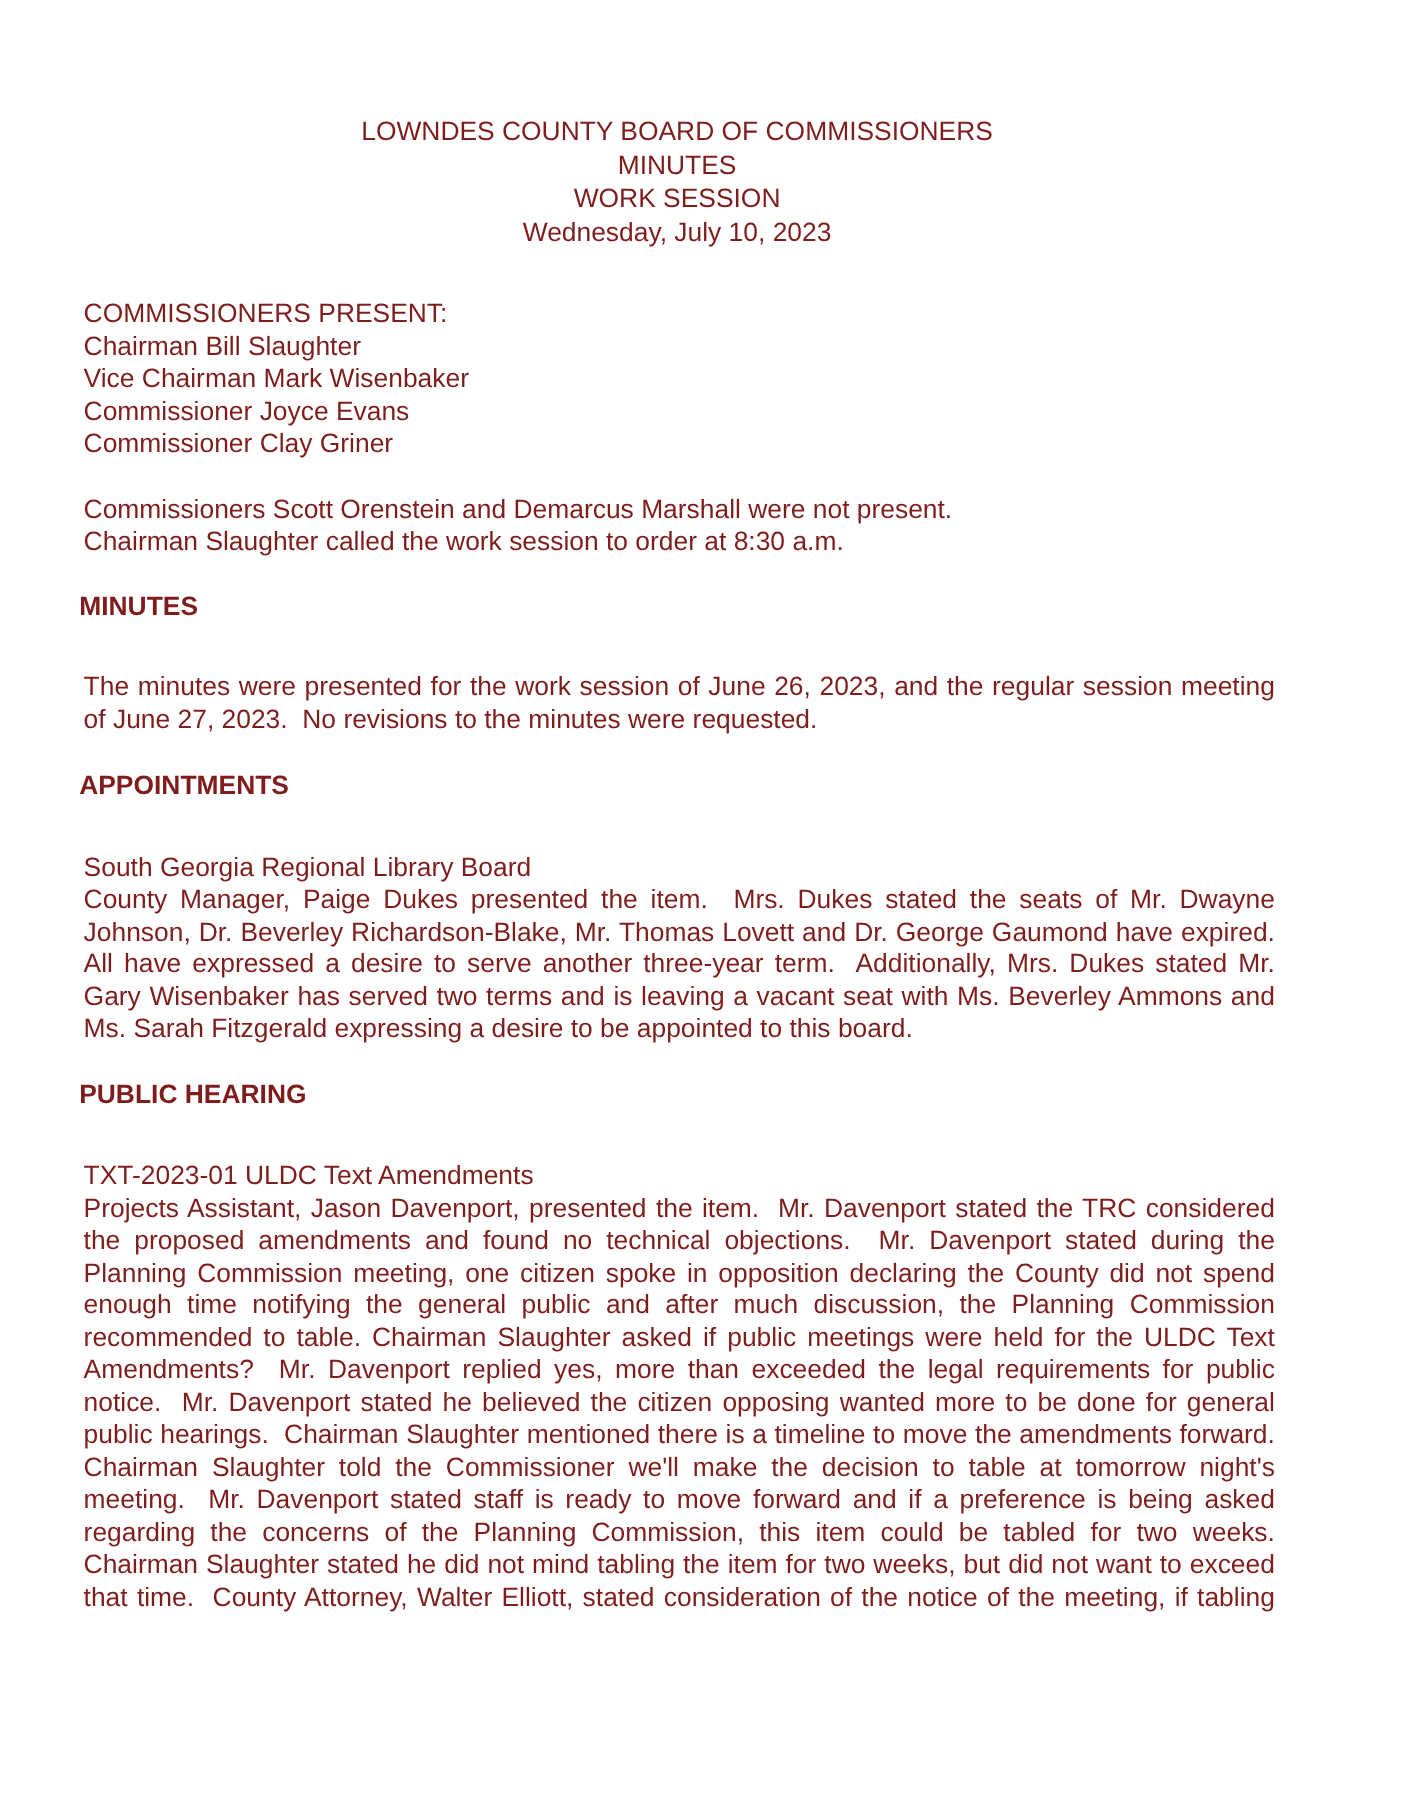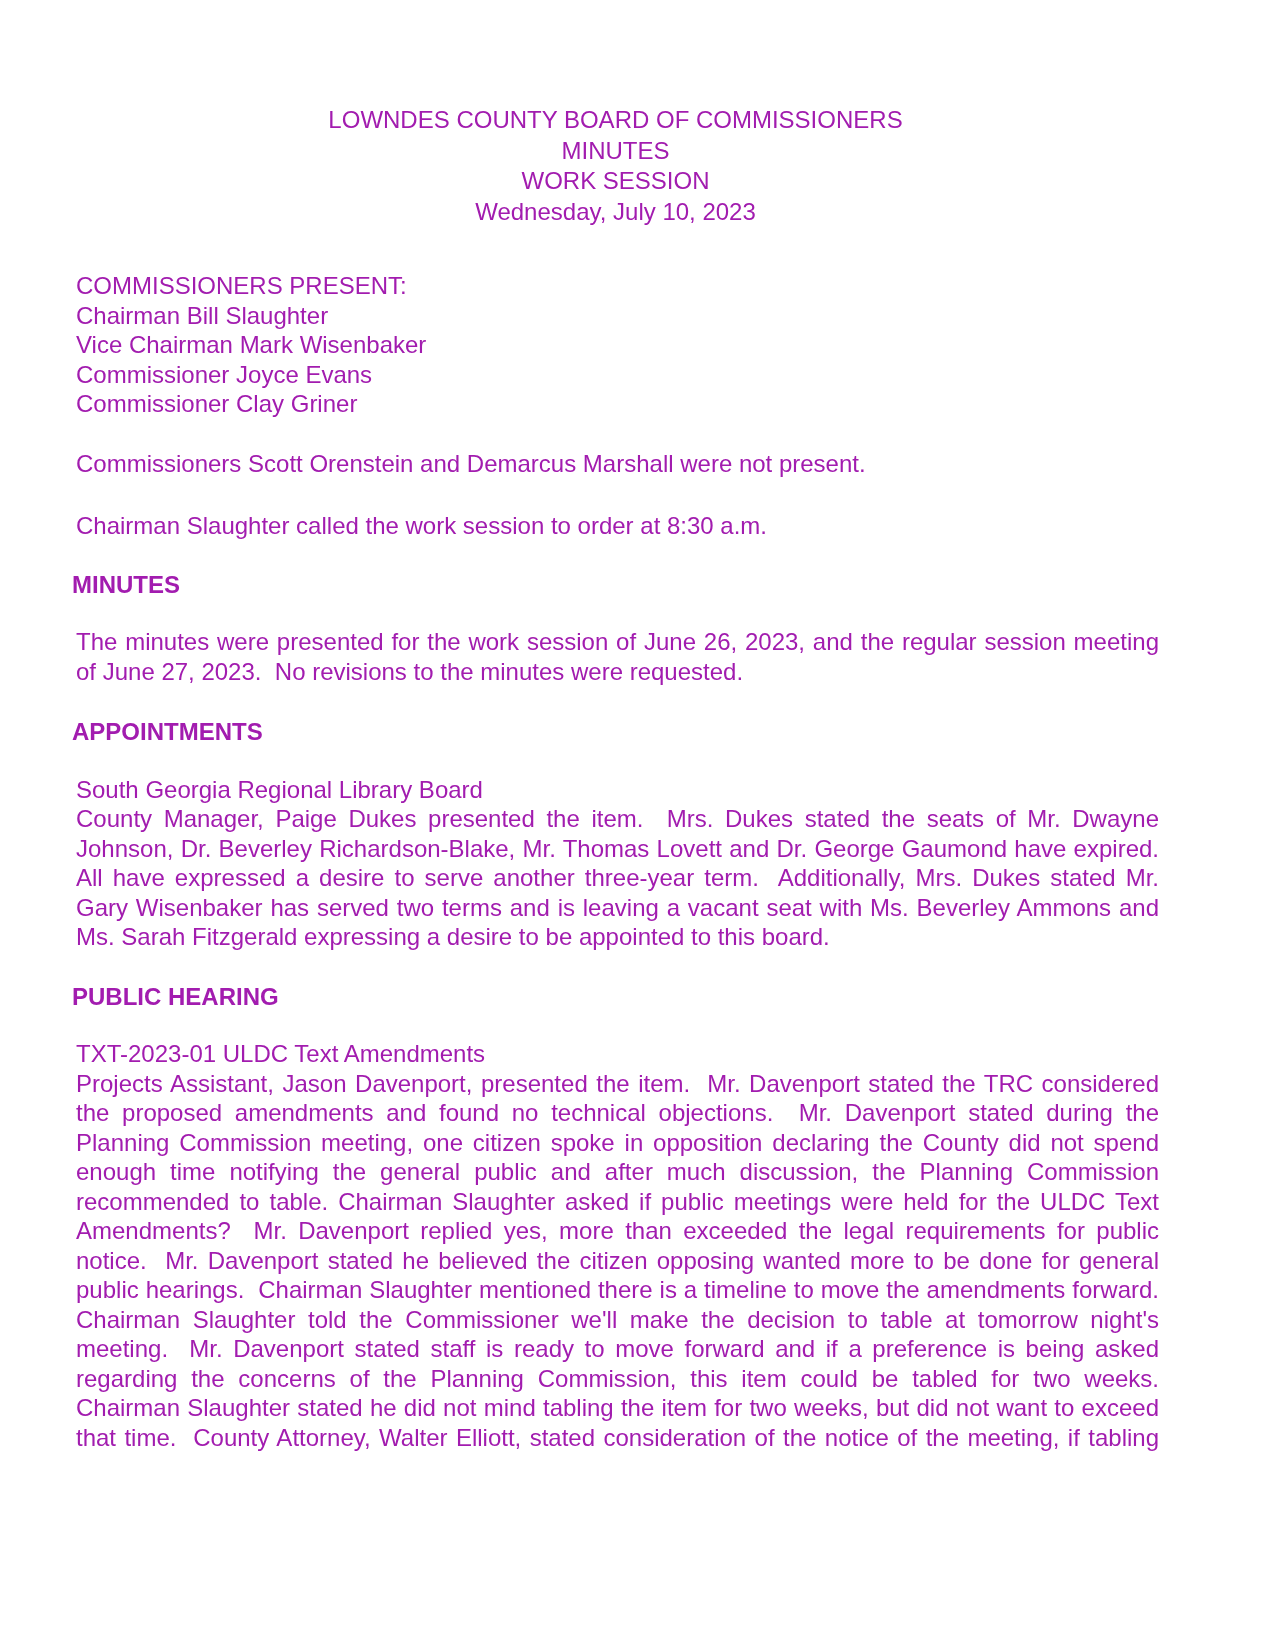--- a/index.html
+++ b/index.html
@@ -6,21 +6,21 @@
     margin: 0;
     padding: 0;
     background: #ffffff;
   }
   .page {
     position: relative;
     width: 1275px;
     height: 1650px;
     box-sizing: border-box;
     background: #ffffff;
-    color: #a21caf;
+    color: #7f1d1d;
     font-family: "Liberation Sans", "DejaVu Sans", sans-serif;
     font-size: 24px;
     line-height: 29.5px;
     padding: 105px 116px 0 72px;
     overflow: hidden;
   }
   .title-block {
     line-height: 30.5px;
     text-align: center;
   }
@@ -37,25 +37,25 @@
   
   .justified > div {
     text-align: justify;
     text-align-last: justify;
   }
   .justified.para-end > div:last-child {
     text-align-last: left; 
   }
   
   .mt-94 { margin-top: 44px; }
-  .mt-33 { margin-top: 33px; }
+  .mt-33 { }
   .mt-31 { margin-top: 31px; }
   .mt-30 { margin-top: 30px; }
   .mt-29 { margin-top: 29px; }
-  .mt-28 { margin-top: 28px; }
+  .mt-28 { margin-top: 44px; }
 </style>
 </head>
 <body>
 
 <div class="page">
 
   <div class="title-block">
       <div>LOWNDES COUNTY BOARD OF COMMISSIONERS</div>
       <div>MINUTES</div>
       <div>WORK SESSION</div>

